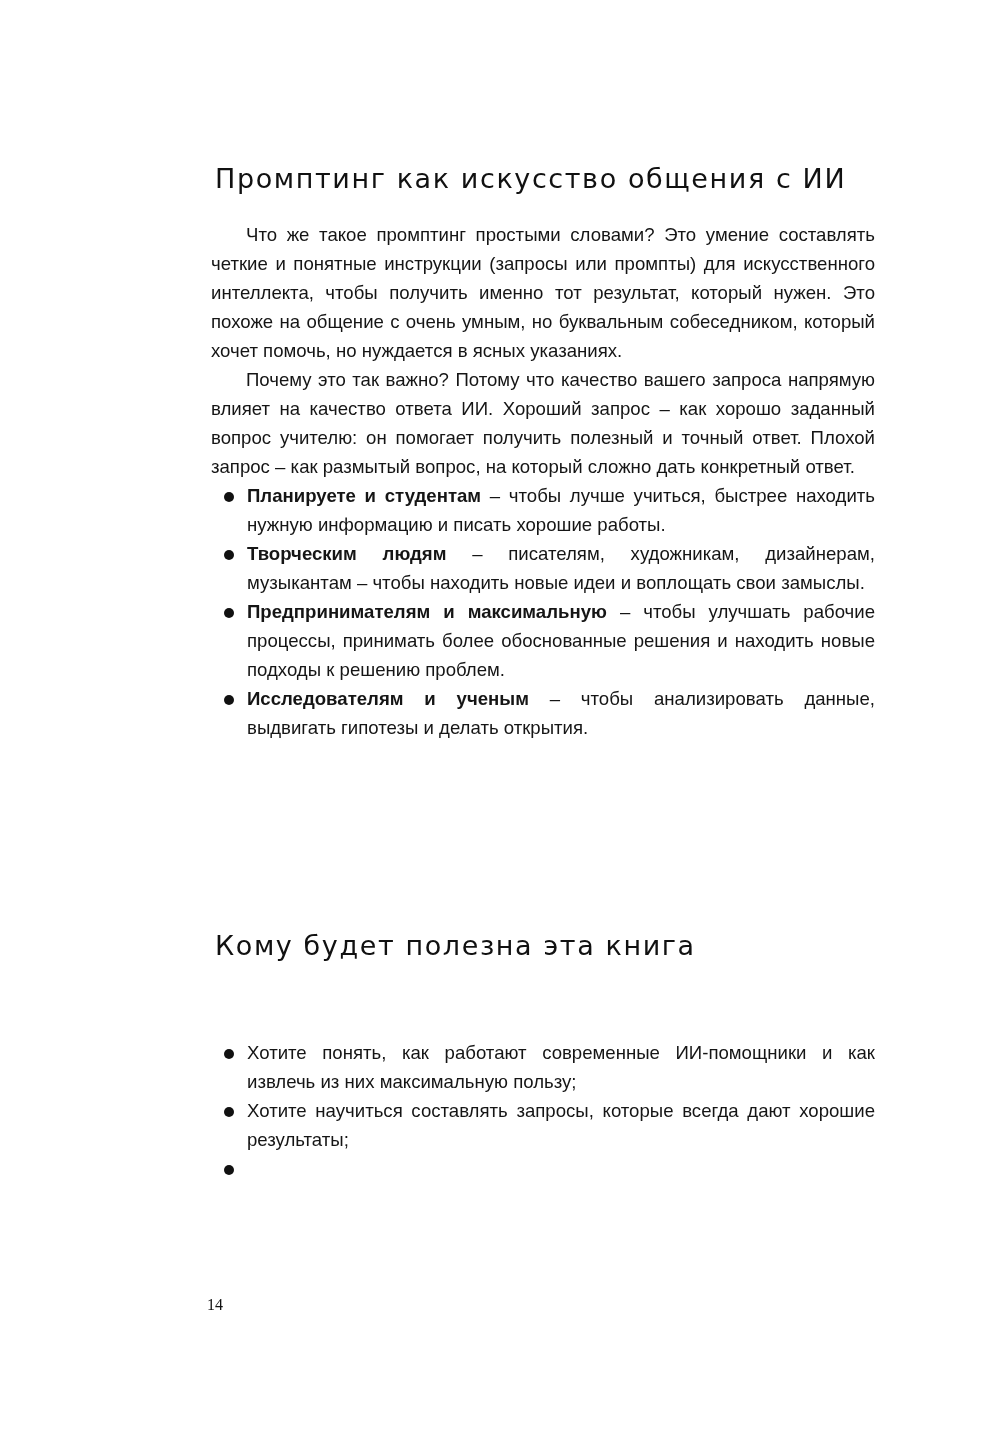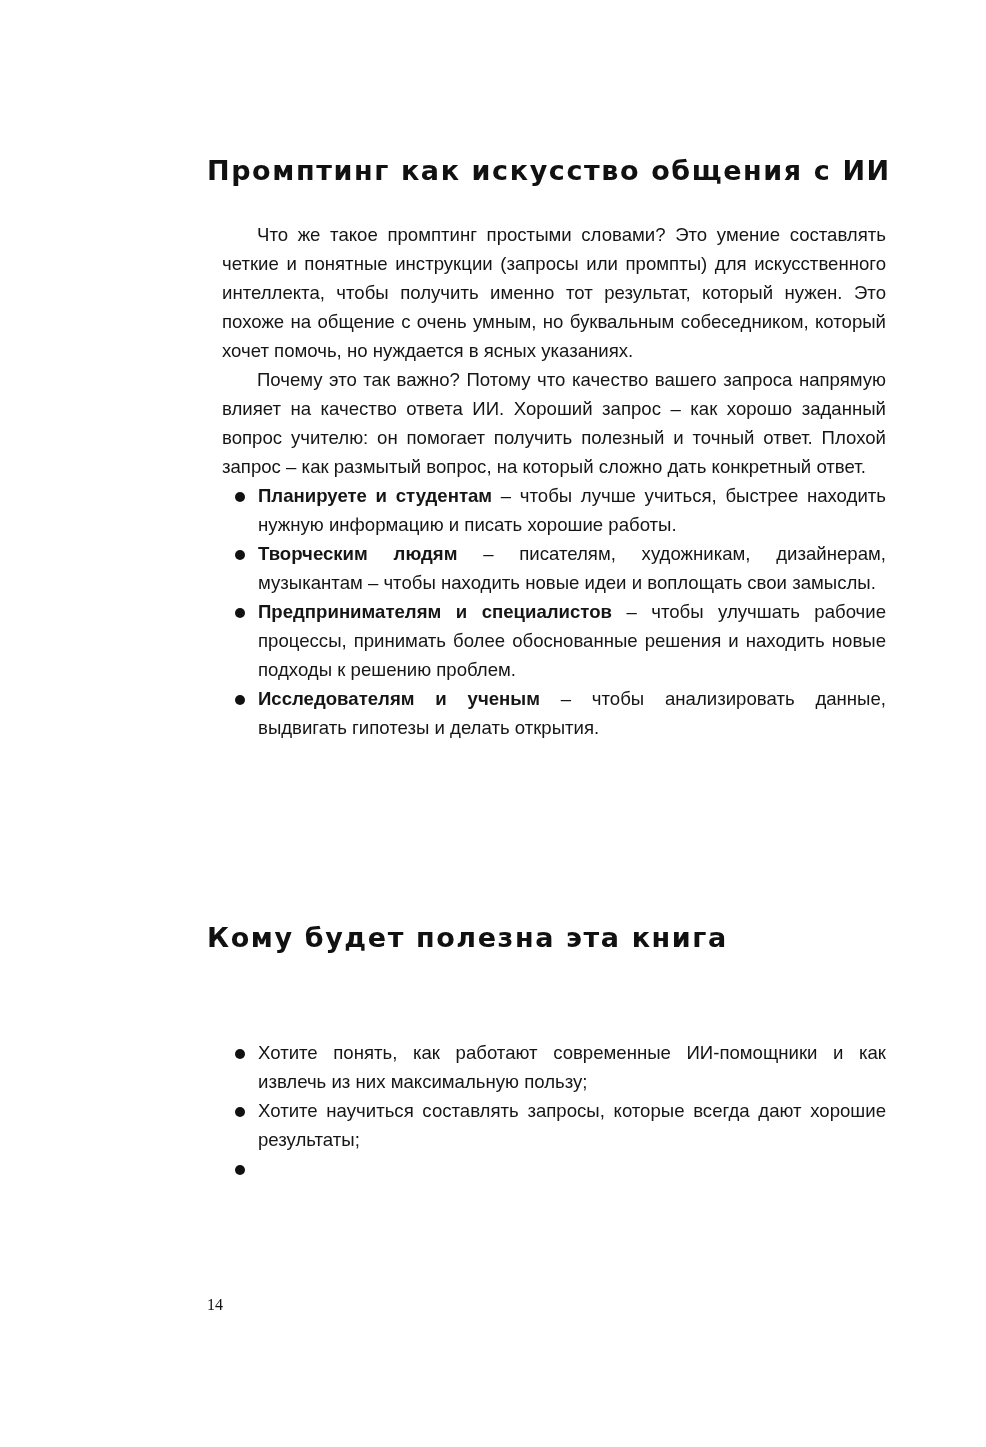--- a/index.html
+++ b/index.html
@@ -1,37 +1,37 @@
 <!DOCTYPE html>
 <html><head>
 <meta charset="utf-8">
 <style>
   html, body { margin: 0; padding: 0; background: #ffffff; }
   body { width: 986px; height: 1447px; position: relative; overflow: hidden; color: #111111; }
   .page { position: absolute; left: 207px; top: 0; width: 664px; }
   h2 {
     font-family: "DejaVu Sans", sans-serif;
-    font-weight: bold;
+    font-weight: normal;
     font-size: 27px;
     letter-spacing: 1.6px;
-    margin: 0;
+    margin: 8px;
     position: absolute;
     left: 0;
     white-space: nowrap;
     color: #111;
   }
   #h1 { top: 155px; }
   #h2 { top: 922px; }
   .body-text {
     font-family: "Liberation Sans", sans-serif;
     font-size: 18.6px;
     line-height: 29px;
     color: #151515;
   }
-  .block { position: absolute; left: 15px; width: 664px; }
+  .block { position: absolute; left: 4px; width: 664px; }
   p { margin: 0; text-align: justify; text-align-last: left; }
   p.indent { text-indent: 35px; }
   ul { list-style: none; margin: 0; padding: 0; }
   li { position: relative; padding-left: 36px; text-align: justify; text-align-last: left; }
   li .bullet {
     position: absolute; left: 13px; top: 11px;
     width: 10px; height: 10px; border-radius: 50%; background: #111;
   }
   b { font-weight: bold; }
   .page-number {
@@ -50,21 +50,21 @@
     <p class="indent">Что же такое промптинг простыми словами? Это умение составлять четкие и понятные инструкции (запросы или промпты) для искусственного интеллекта, чтобы получить именно тот результат, который нужен. Это похоже на общение с очень умным, но буквальным собеседником, который хочет помочь, но нуждается в ясных указаниях.</p>
     <p class="indent">Почему это так важно? Потому что качество вашего запроса напрямую влияет на качество ответа ИИ. Хороший запрос – как хорошо заданный вопрос учителю: он помогает получить полезный и точный ответ. Плохой запрос – как размытый вопрос, на который сложно дать конкретный ответ.</p>
     <ul>
       <li>
         <span class="bullet"></span><b>Планируете и студентам</b><span> – чтобы лучше учиться, быстрее находить нужную информацию и писать хорошие работы.</span>
       </li>
       <li>
         <span class="bullet"></span><b>Творческим людям</b><span> – писателям, художникам, дизайнерам, музыкантам – чтобы находить новые идеи и воплощать свои замыслы.</span>
       </li>
       <li>
-        <span class="bullet"></span><b>Предпринимателям и специалистов</b><span> – чтобы улучшать рабочие процессы, принимать более обоснованные решения и находить новые подходы к решению проблем.</span>
+        <span class="bullet"></span><b>Предпринимателям и максимальную</b><span> – чтобы улучшать рабочие процессы, принимать более обоснованные решения и находить новые подходы к решению проблем.</span>
       </li>
       <li>
         <span class="bullet"></span><b>Исследователям и ученым</b><span> – чтобы анализировать данные, выдвигать гипотезы и делать открытия.</span>
       </li>
     </ul>
   </div>
 
   <h2 id="h2">Кому будет полезна эта книга</h2>
 
   <div class="block body-text" style="top:1038px;">

